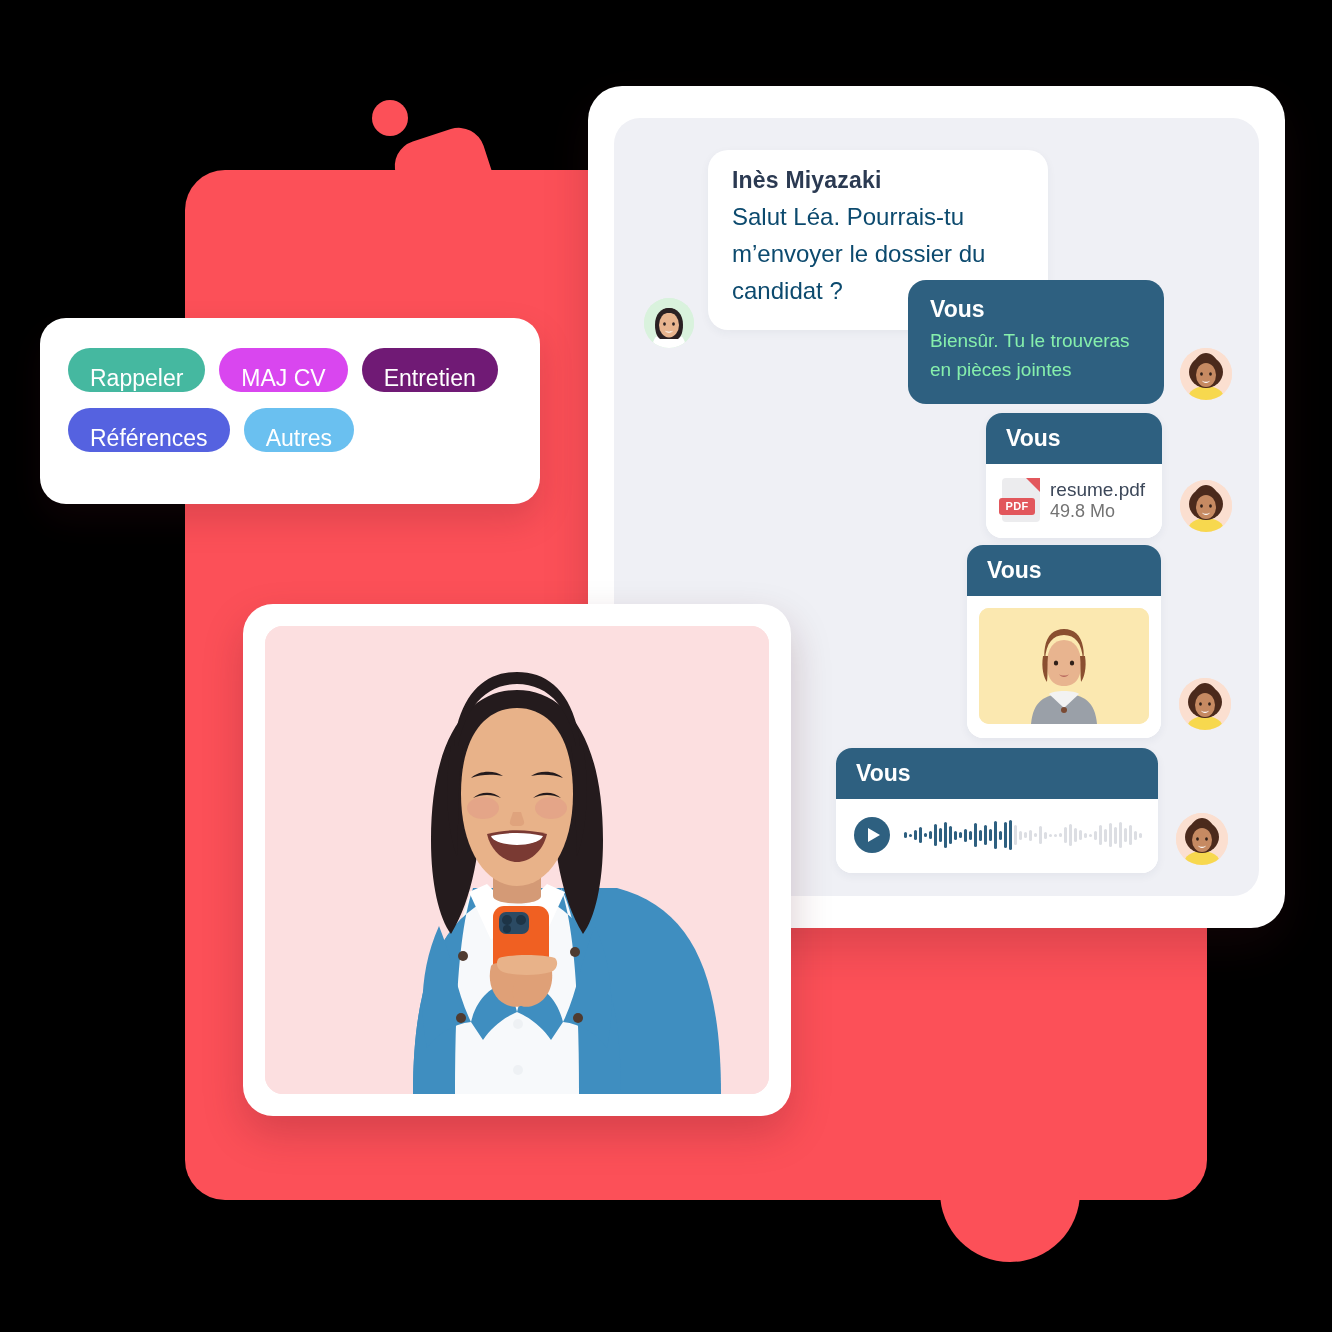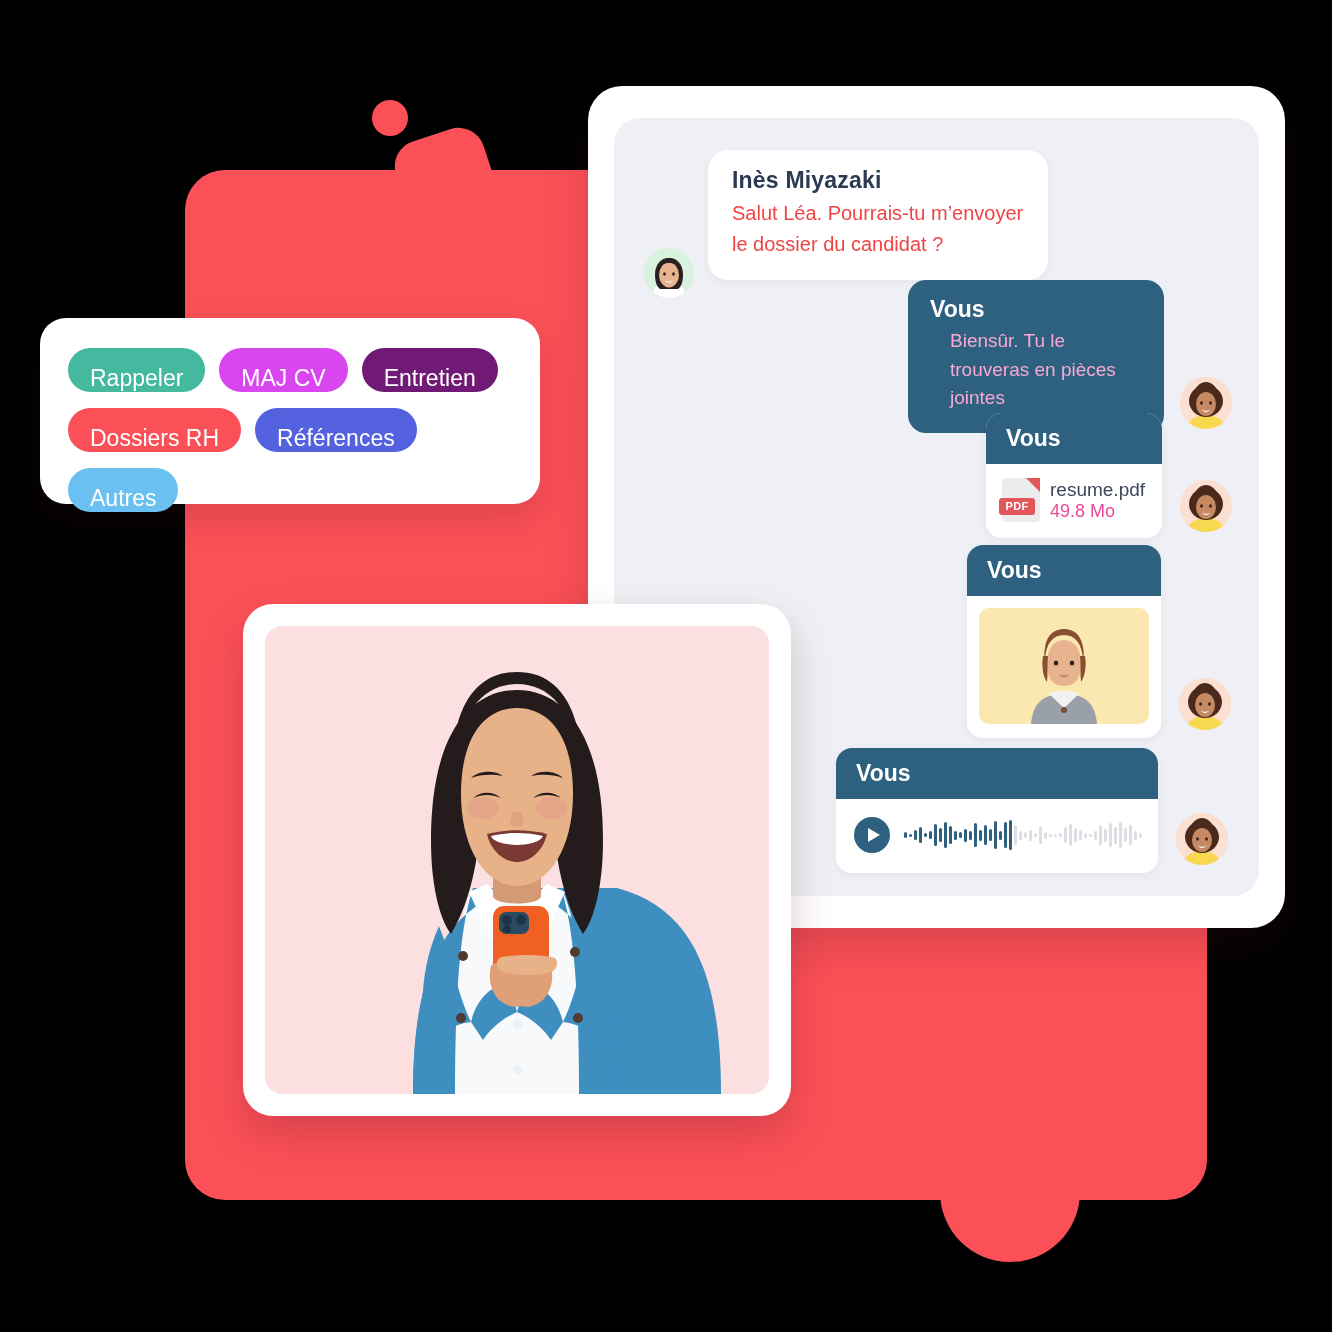--- a/index.html
+++ b/index.html
@@ -51,30 +51,30 @@
   
   .bubble-in {
     background:#ffffff; border-radius:20px; padding:17px 24px 20px 24px;
     width:340px; box-shadow:0 3px 10px rgba(40,50,80,0.05);
   }
   .sender-in {
     font-size:23px; font-weight:bold; color:#2b3a52; letter-spacing:.2px;
     margin-bottom:4px;
   }
   .text-in {
-    font-size:20px; color:#ef4444; line-height:1.55;
+    font-size:24px; color:#0c4a6e; line-height:1.55;
   }
 
   
   .bubble-out {
     background:#2e6080; border-radius:18px; padding:16px 22px 20px 22px;
     width:256px;
   }
   .sender-out { font-size:23px; font-weight:bold; color:#ffffff; margin-bottom:4px; }
-  .text-out { font-size:19px; color:#f9a8d4; line-height:1.5;margin-left:20px; }
+  .text-out { font-size:19px; color:#86efac; line-height:1.5; }
 
   
   .att-card { border-radius:16px; overflow:hidden; background:#ffffff;
               box-shadow:0 3px 10px rgba(40,50,80,0.06); }
   .att-head { background:#2e6080; padding:12px 20px 12px 20px; }
   .att-head .sender-out { margin:0; }
   .att-body { background:#ffffff; }
 
   
   .pdf-card { width:176px; }
@@ -87,21 +87,21 @@
     position:absolute; right:0; top:0; width:0; height:0;
     border-left:14px solid transparent; border-top:14px solid #e2575c;
   }
   .pdf-badge {
     position:absolute; left:-3px; bottom:7px; width:36px; height:17px;
     background:#e2575c; border-radius:3px; color:#fff; font-size:11px;
     font-weight:bold; text-align:center; line-height:17px; letter-spacing:.4px;
   }
   .pdf-meta { line-height:1.15; }
   .pdf-name { font-size:19px; color:#3c4759; }
-  .pdf-size { font-size:18px; color:#ec4899; }
+  .pdf-size { font-size:18px; color:#737373; }
 
   
   .img-card { width:194px; }
   .img-body { padding:12px 12px 14px 12px; }
   .img-thumb {
     width:170px; height:116px; border-radius:10px; background:#fbe8b0;
     position:relative; overflow:hidden;
   }
 
   
@@ -336,21 +336,20 @@
         <ellipse cx="30.5" cy="26" rx="1.4" ry="1.7" fill="#30201a"></ellipse>
         <path d="M22 32.5c1.4 1.8 6.6 1.8 8 0-1 3.2-7 3.2-8 0z" fill="#ffffff"></path>
       </svg>
     </div>
   </div>
 
   <div class="chips-card" id="chips">
       <div class="chip" style="background: rgb(69, 184, 160);">Rappeler</div>
       <div class="chip" style="background: #d946ef;">MAJ CV</div>
       <div class="chip" style="background: #701a75;">Entretien</div>
-      <div class="chip" style="background: rgb(252, 80, 88);">Dossiers RH</div>
       <div class="chip" style="background: rgb(85, 98, 224);">Références</div>
       <div class="chip" style="background: rgb(106, 192, 240);">Autres</div>
     </div>
 
   <div class="photo-card">
     <div class="photo-inner">
       <svg viewBox="0 0 504 468" width="504" height="468" preserveAspectRatio="xMidYMax meet" style="position:absolute;left:0;bottom:0;">
         <rect width="504" height="468" fill="#fcdfe0"></rect>
 
         <path d="M148 468c0-118 28-186 104-206h100c76 20 104 88 104 206z" fill="#3f8ec0"></path>

